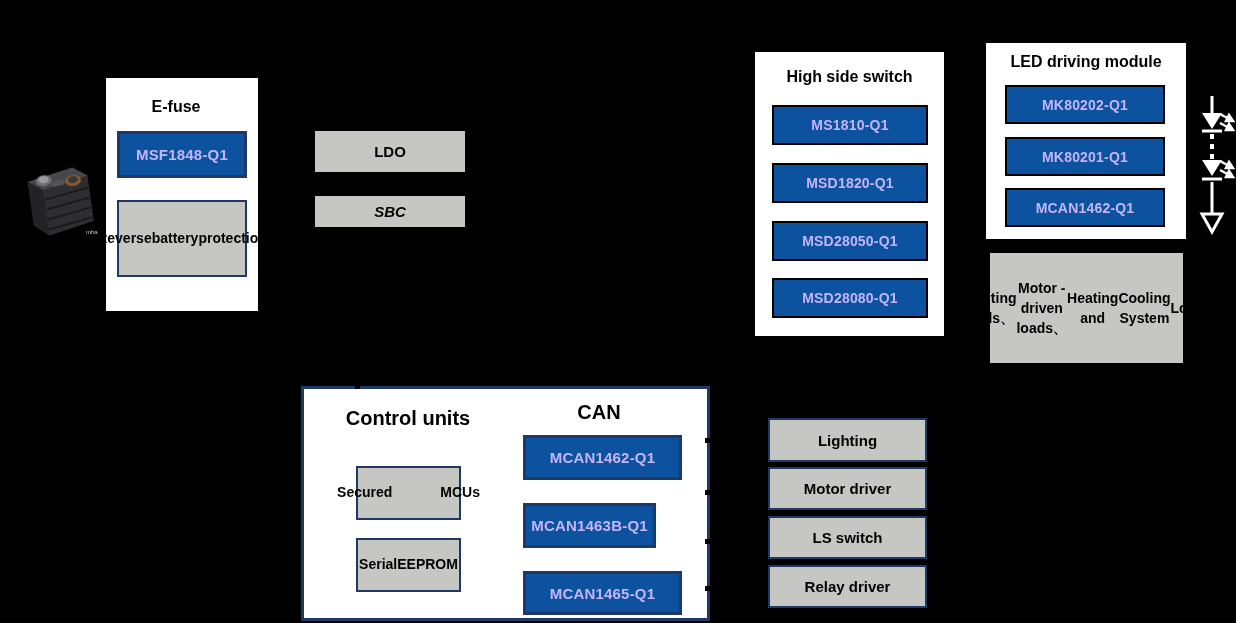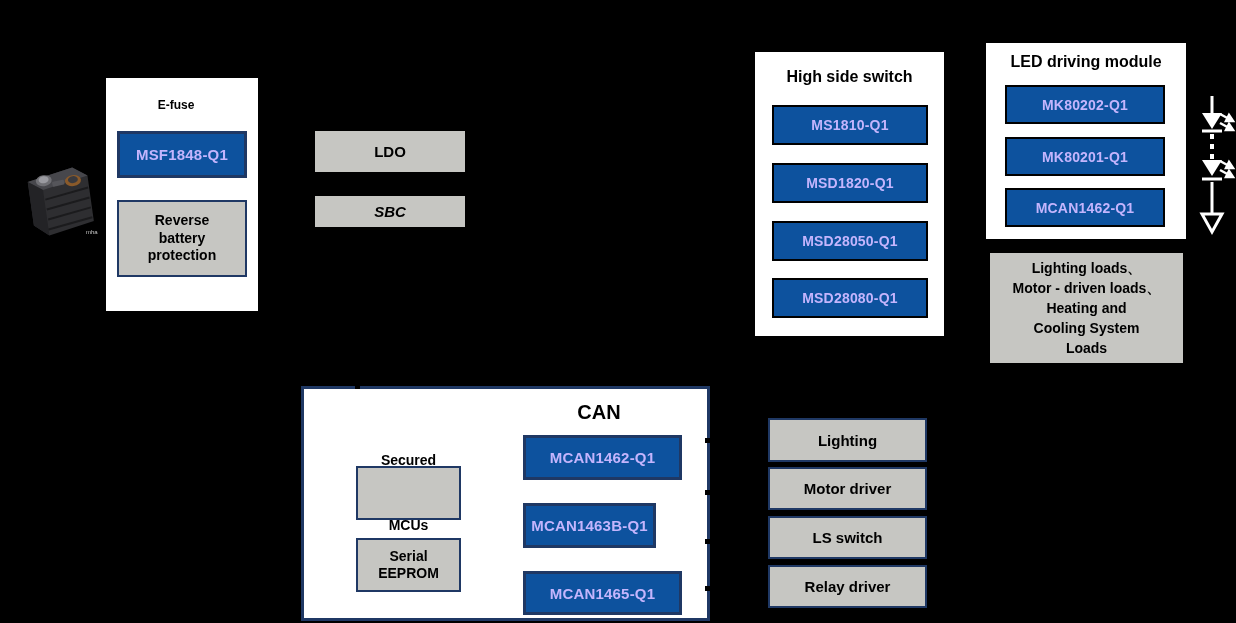--- a/index.html
+++ b/index.html
@@ -14,21 +14,21 @@
     font-size:15px;letter-spacing:.2px;box-sizing:border-box;
   }
   .chip.navy-border{border:3px solid #1f3864;}
   .chip.black-border{border:2px solid #000;}
   .graybox{
     background:#c6c6c2;color:#000;display:flex;align-items:center;justify-content:center;
     text-align:center;box-sizing:border-box;font-size:15px;
   }
   .graybox.navy-border{border:2px solid #1f3864;}
   .panel-title{color:#000;text-align:center;}
-  .multiline{flex-direction:column;line-height:1.25;}
+  .multiline{flex-direction:row;line-height:1.25;}
   .stub{background:#000;position:absolute;}
   .watermark{color:#c8c8c8;font-size:6px;font-weight:normal;letter-spacing:0;}
 </style>
 </head>
 <body>
 
 <div id="canvas">
 
   <svg class="abs" style="left:12px;top:148px;" width="90" height="95" viewBox="0 0 90 95">
     <g transform="rotate(-8 45 48)">
@@ -44,21 +44,21 @@
       <ellipse cx="34" cy="31" rx="8" ry="5.5" fill="#6f6f74"></ellipse>
       <ellipse cx="34" cy="30" rx="5" ry="3.5" fill="#9a9aa0"></ellipse>
       <ellipse cx="63" cy="35" rx="8" ry="5.5" fill="#8a5a2a"></ellipse>
       <ellipse cx="63" cy="34" rx="5" ry="3.5" fill="#3a3a3e"></ellipse>
       <rect x="42" y="33" width="12" height="5" rx="1" fill="#55555a" transform="rotate(-4 48 35)"></rect>
     </g>
   </svg>
   <div class="abs watermark" style="left:86px;top:229px;">mha</div>
 
   <div class="abs panel" style="left:106px;top:78px;width:152px;height:233px;">
-    <div class="abs panel-title" style="left:0;top:20px;width:140px;font-size:12px;">E-fuse</div>
+    <div class="abs panel-title" style="left:0;top:20px;width:140px;font-size:16px;">E-fuse</div>
     <div class="chip navy-border abs" style="left:11px;top:53px;width:130px;height:47px;">MSF1848-Q1</div>
     <div class="graybox navy-border multiline abs" style="left:11px;top:122px;width:130px;height:77px;font-size:14px;">
       <div>Reverse</div>
       <div>battery</div>
       <div>protection</div>
     </div>
   </div>
 
   <div class="graybox abs" style="left:315px;top:131px;width:150px;height:41px;">LDO</div>
   <div class="graybox abs" style="left:315px;top:196px;width:150px;height:31px;font-style:italic;">SBC</div>
@@ -105,20 +105,21 @@
 
   <div class="graybox multiline abs" style="left:990px;top:253px;width:193px;height:110px;font-size:14px;line-height:20px;">
     <div>Lighting loads、</div>
     <div>Motor - driven loads、</div>
     <div>Heating and</div>
     <div>Cooling System</div>
     <div>Loads</div>
   </div>
 
   <div class="abs panel" style="left:301px;top:386px;width:409px;height:235px;border:3px solid #1f3864;box-sizing:border-box;">
+    <div class="abs panel-title" style="left:14px;top:18px;width:180px;font-size:20px;">Control units</div>
     <div class="abs panel-title" style="left:245px;top:12px;width:100px;font-size:20px;">CAN</div>
 
     <div class="graybox navy-border multiline abs" style="left:52px;top:77px;width:105px;height:54px;font-size:14px;gap:48px;">
       <div>Secured</div>
       <div>MCUs</div>
     </div>
     <div class="graybox navy-border multiline abs" style="left:52px;top:149px;width:105px;height:54px;font-size:14px;">
       <div>Serial</div>
       <div>EEPROM</div>
     </div>

